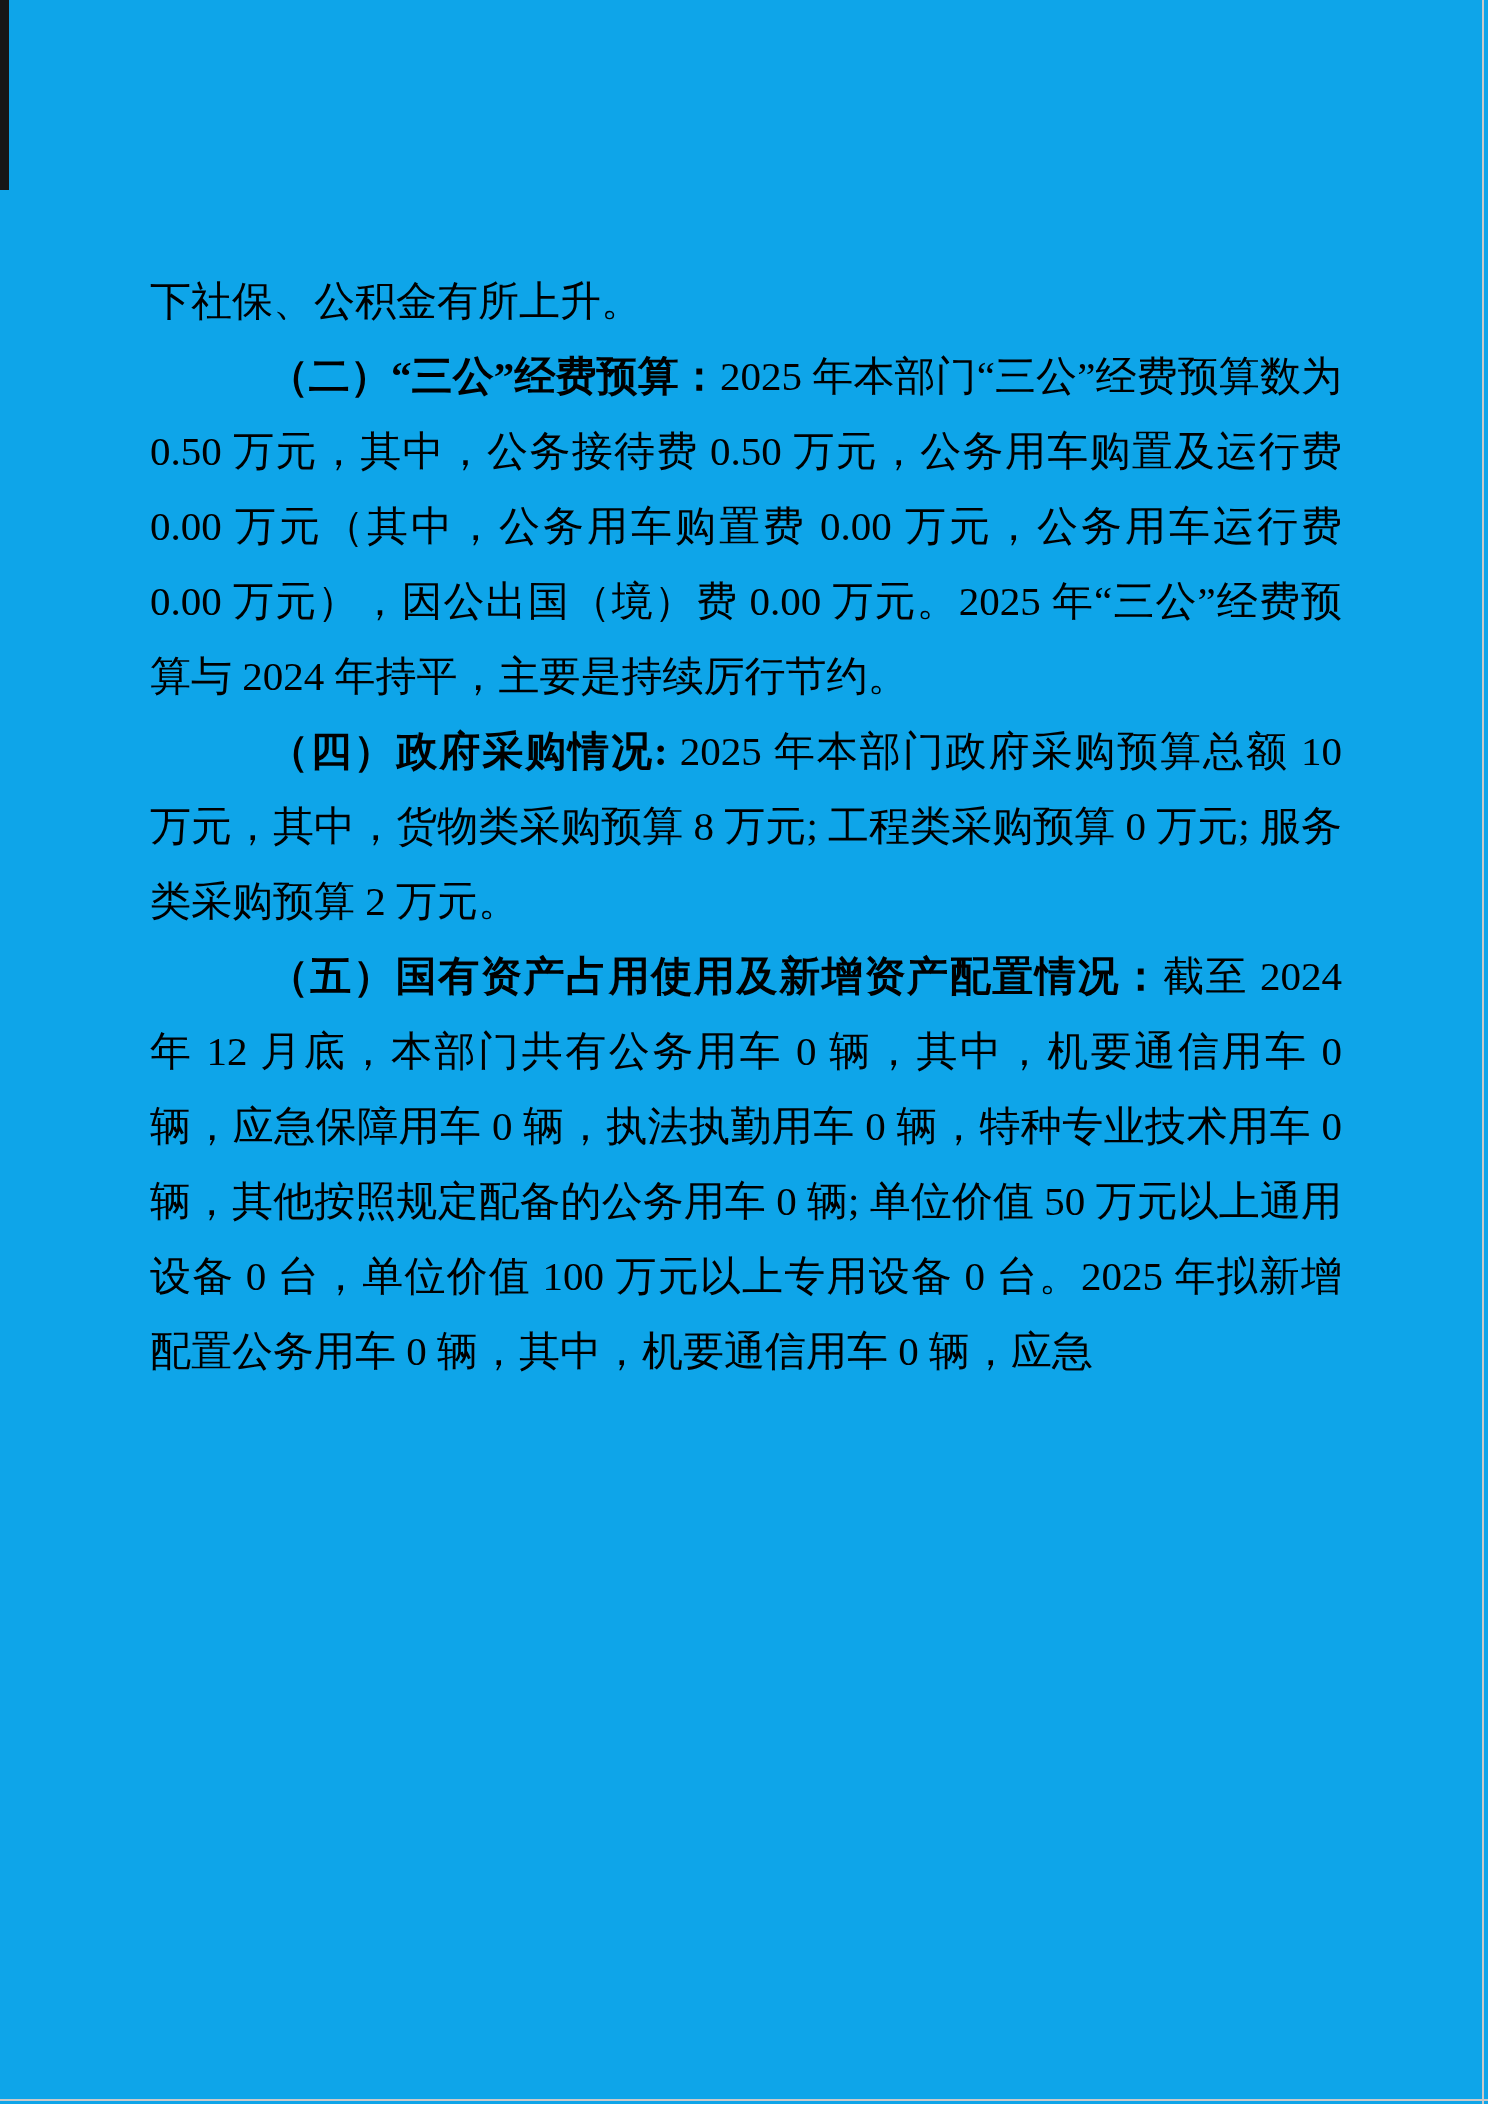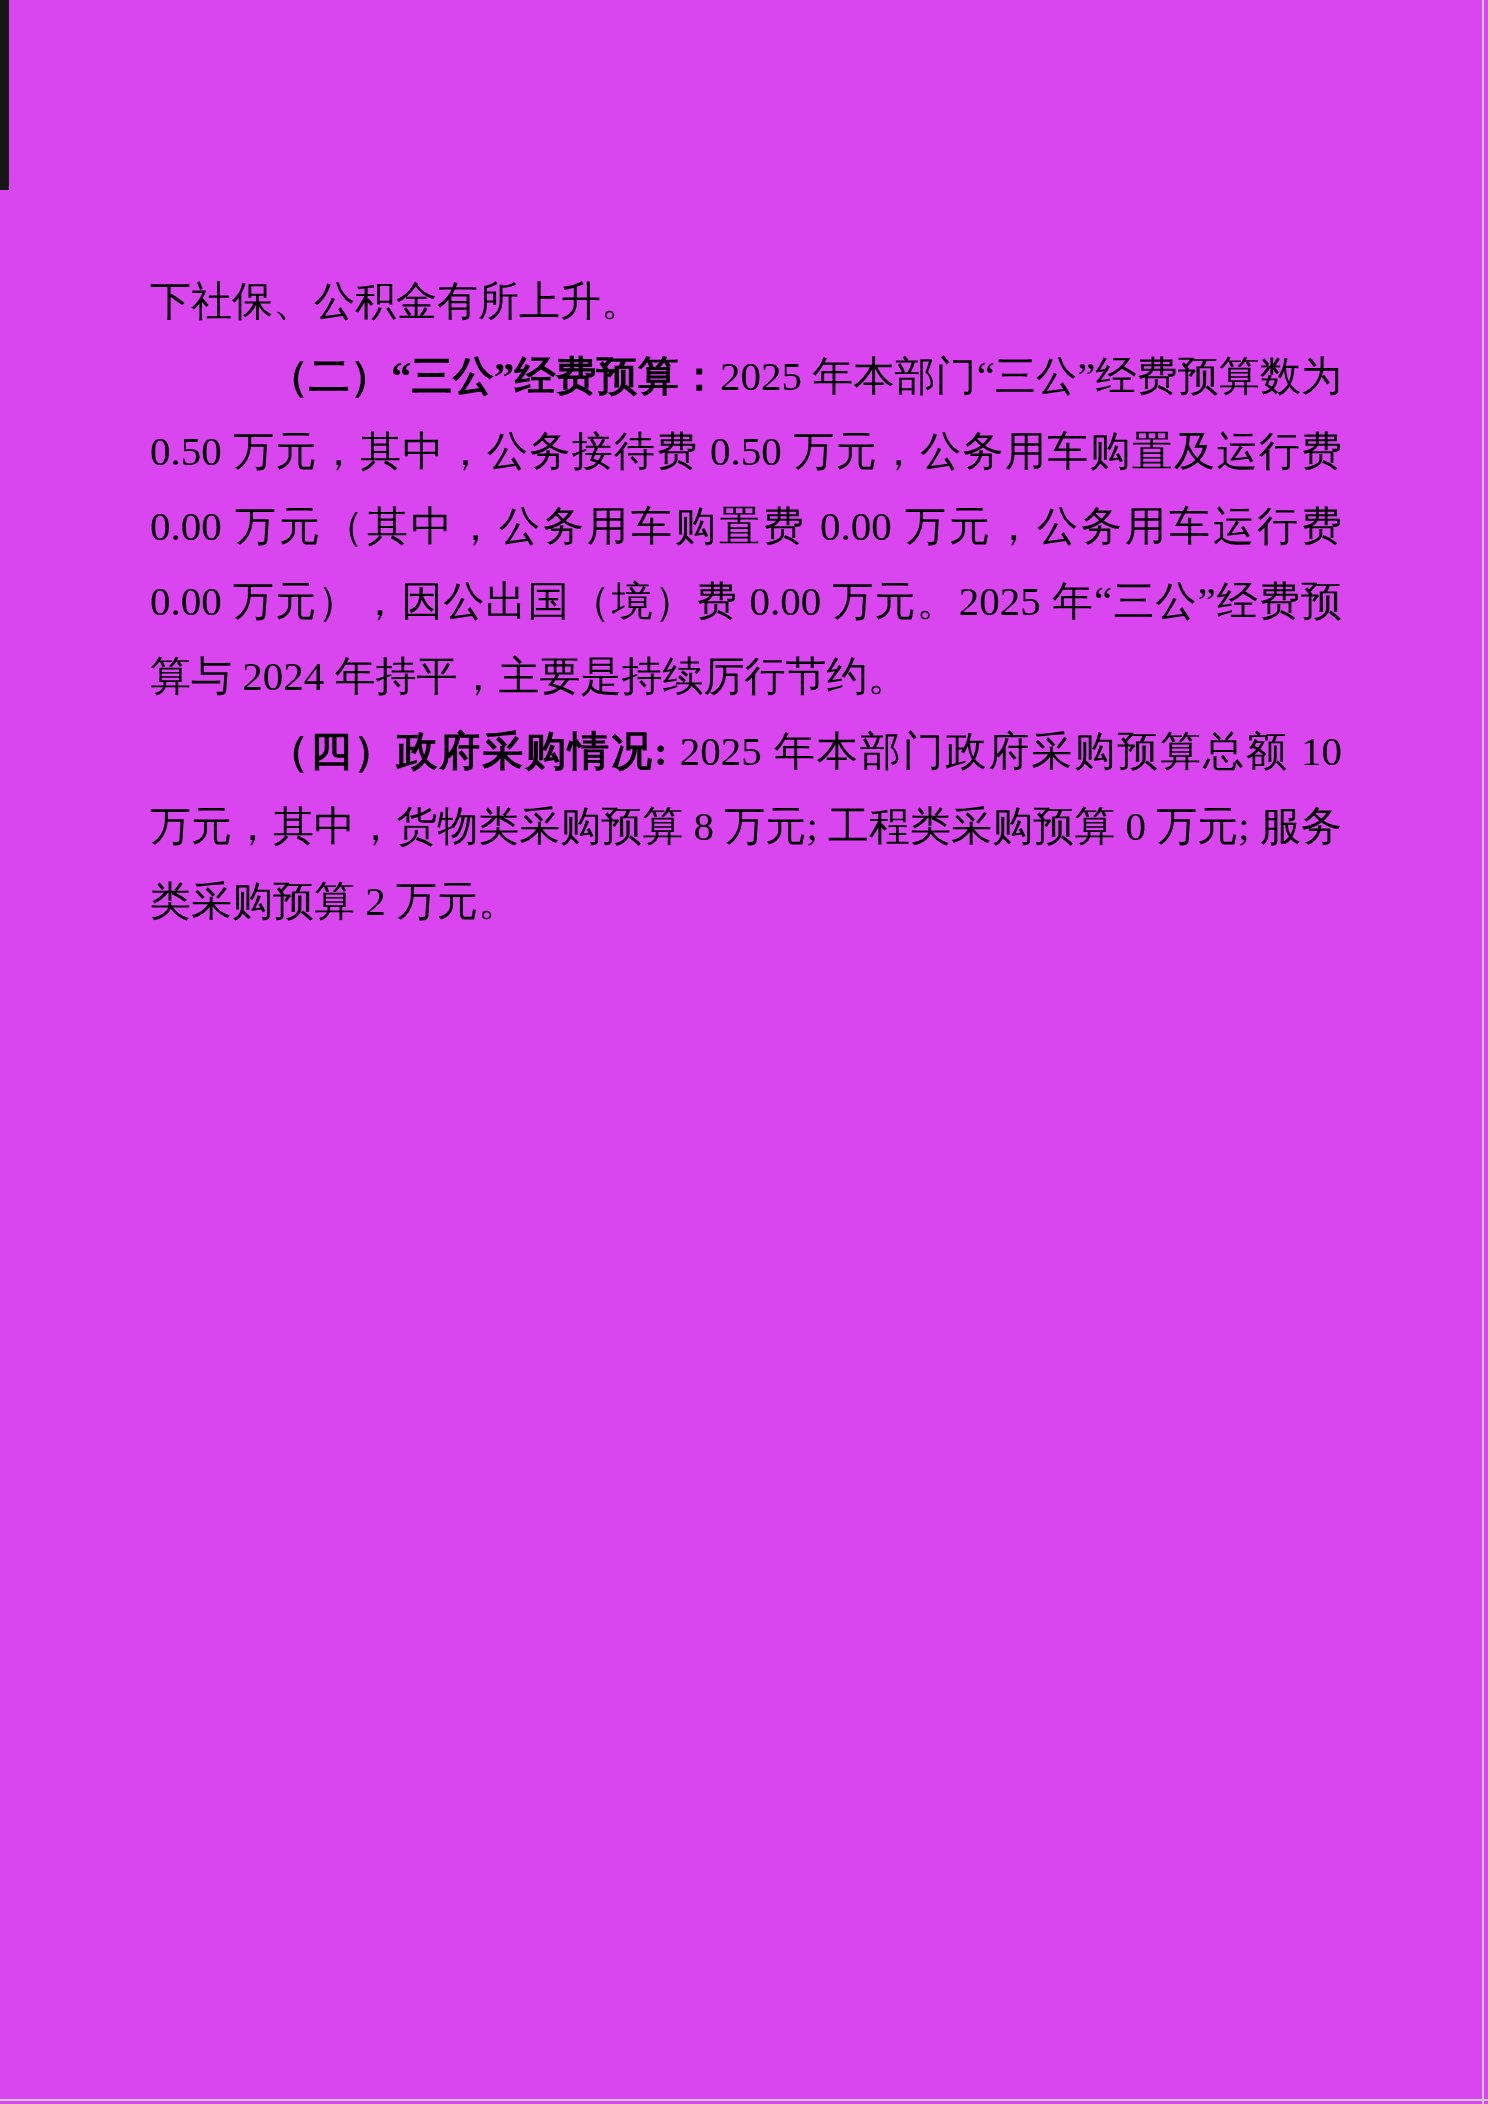--- a/index.html
+++ b/index.html
@@ -10,21 +10,21 @@
   body {
     width: 1488px;
     height: 2104px;
     position: relative;
     overflow: hidden;
     font-family: "Liberation Serif", "DejaVu Serif", serif;
   }
   .page {
     position: absolute;
     inset: 0;
-    background: #d946ef;
+    background: #0ea5e9;
   }
   
   .edge-artifact-left {
     position: absolute;
     left: 0;
     top: 0;
     width: 9px;
     height: 190px;
     background: #161616;
   }
@@ -78,15 +78,16 @@
 
   <div class="content">
 
     <p class="para no-indent"><span>下社保、公积金有所上升。</span></p>
 
     <p class="para"><span class="lead">（二）“三公”经费预算：</span><span>2025 年本部门“三公”经费预算数为 0.50 万元，其中，公务接待费 0.50 万元，公务用车购置及运行费 0.00 万元（其中，公务用车购置费 0.00 万元，公务用车运行费 0.00 万元），因公出国（境）费 0.00 万元。2025 年“三公”经费预算与 2024 年持平，主要是持续厉行节约。</span></p>
 
 
     <p class="para"><span class="lead">（四）政府采购情况:</span><span> 2025 年本部门政府采购预算总额 10 万元，其中，货物类采购预算 8 万元; 工程类采购预算 0 万元; 服务类采购预算 2 万元。</span></p>
 
+    <p class="para"><span class="lead">（五）国有资产占用使用及新增资产配置情况：</span><span>截至 2024 年 12 月底，本部门共有公务用车 0 辆，其中，机要通信用车 0 辆，应急保障用车 0 辆，执法执勤用车 0 辆，特种专业技术用车 0 辆，其他按照规定配备的公务用车 0 辆; 单位价值 50 万元以上通用设备 0 台，单位价值 100 万元以上专用设备 0 台。2025 年拟新增配置公务用车 0 辆，其中，机要通信用车 0 辆，应急</span></p>
 
   </div>
 </div>
 
 </body></html>

